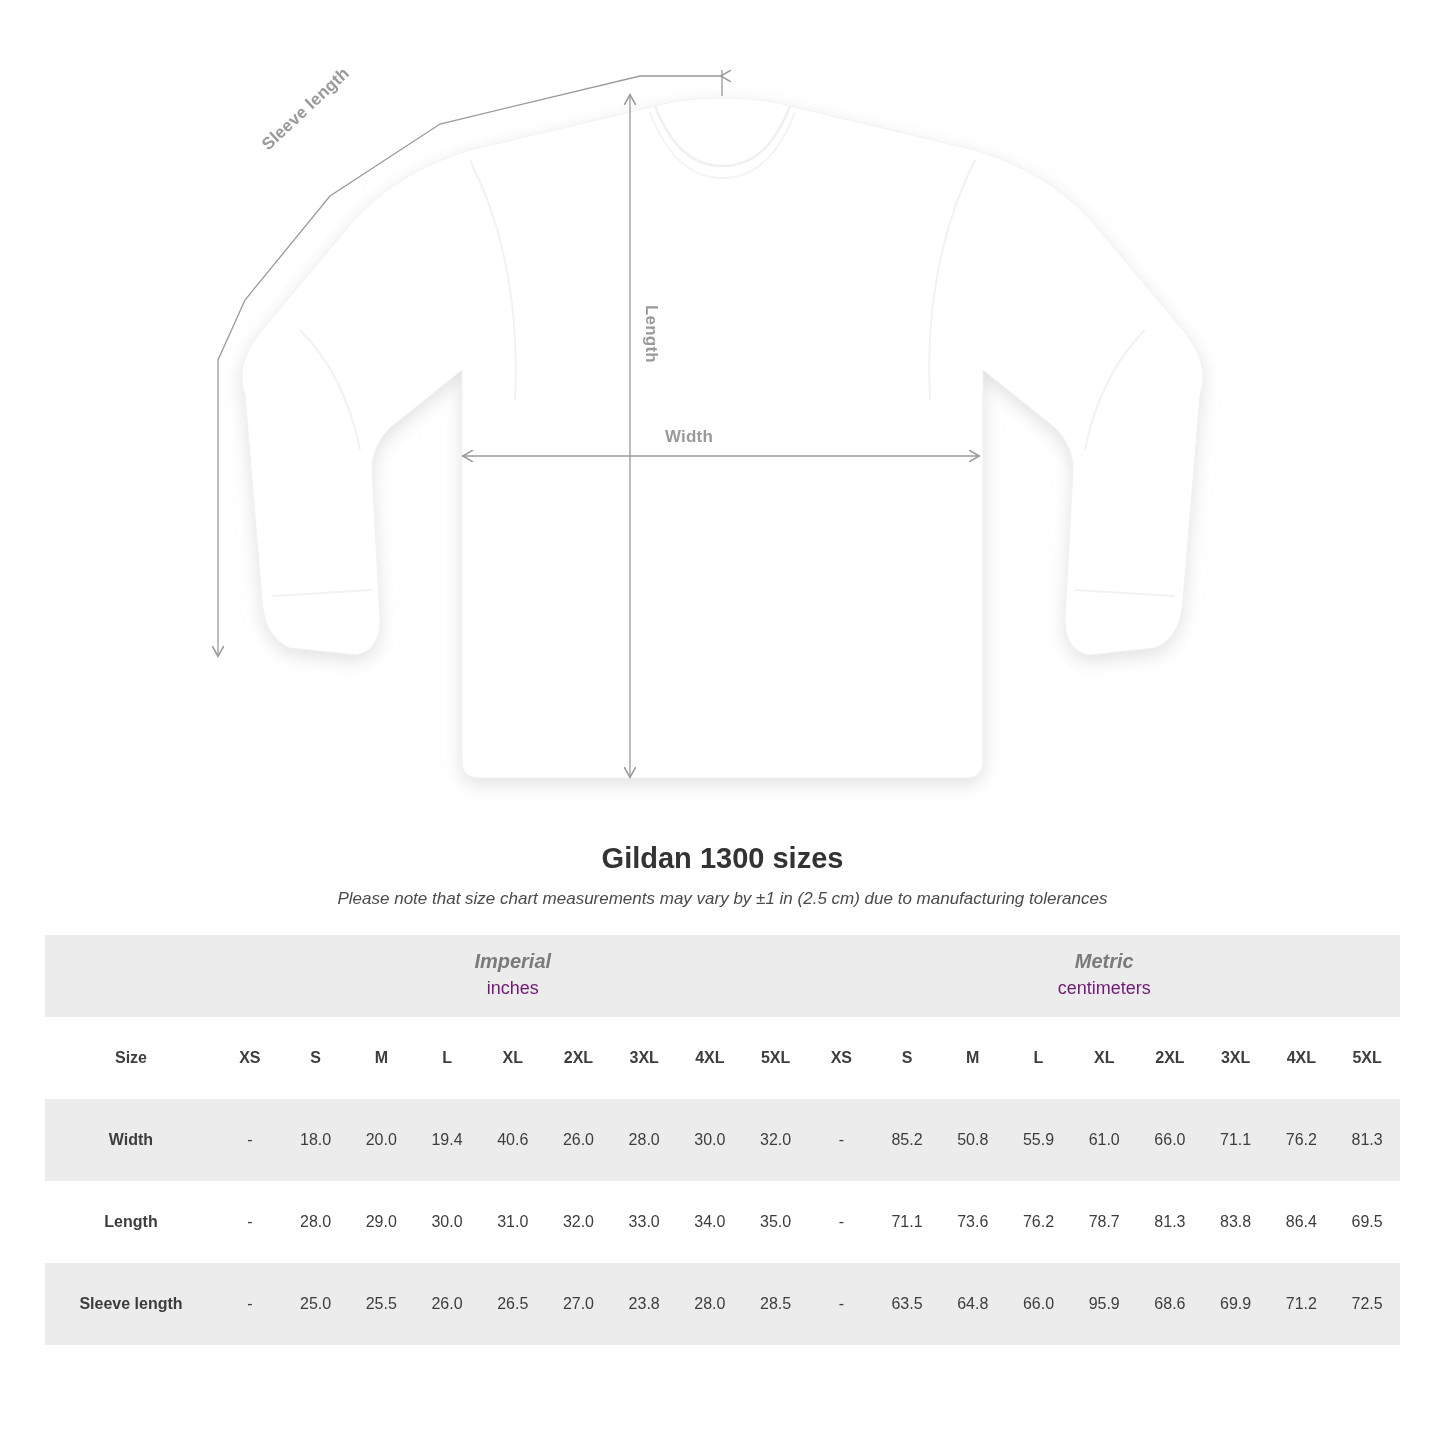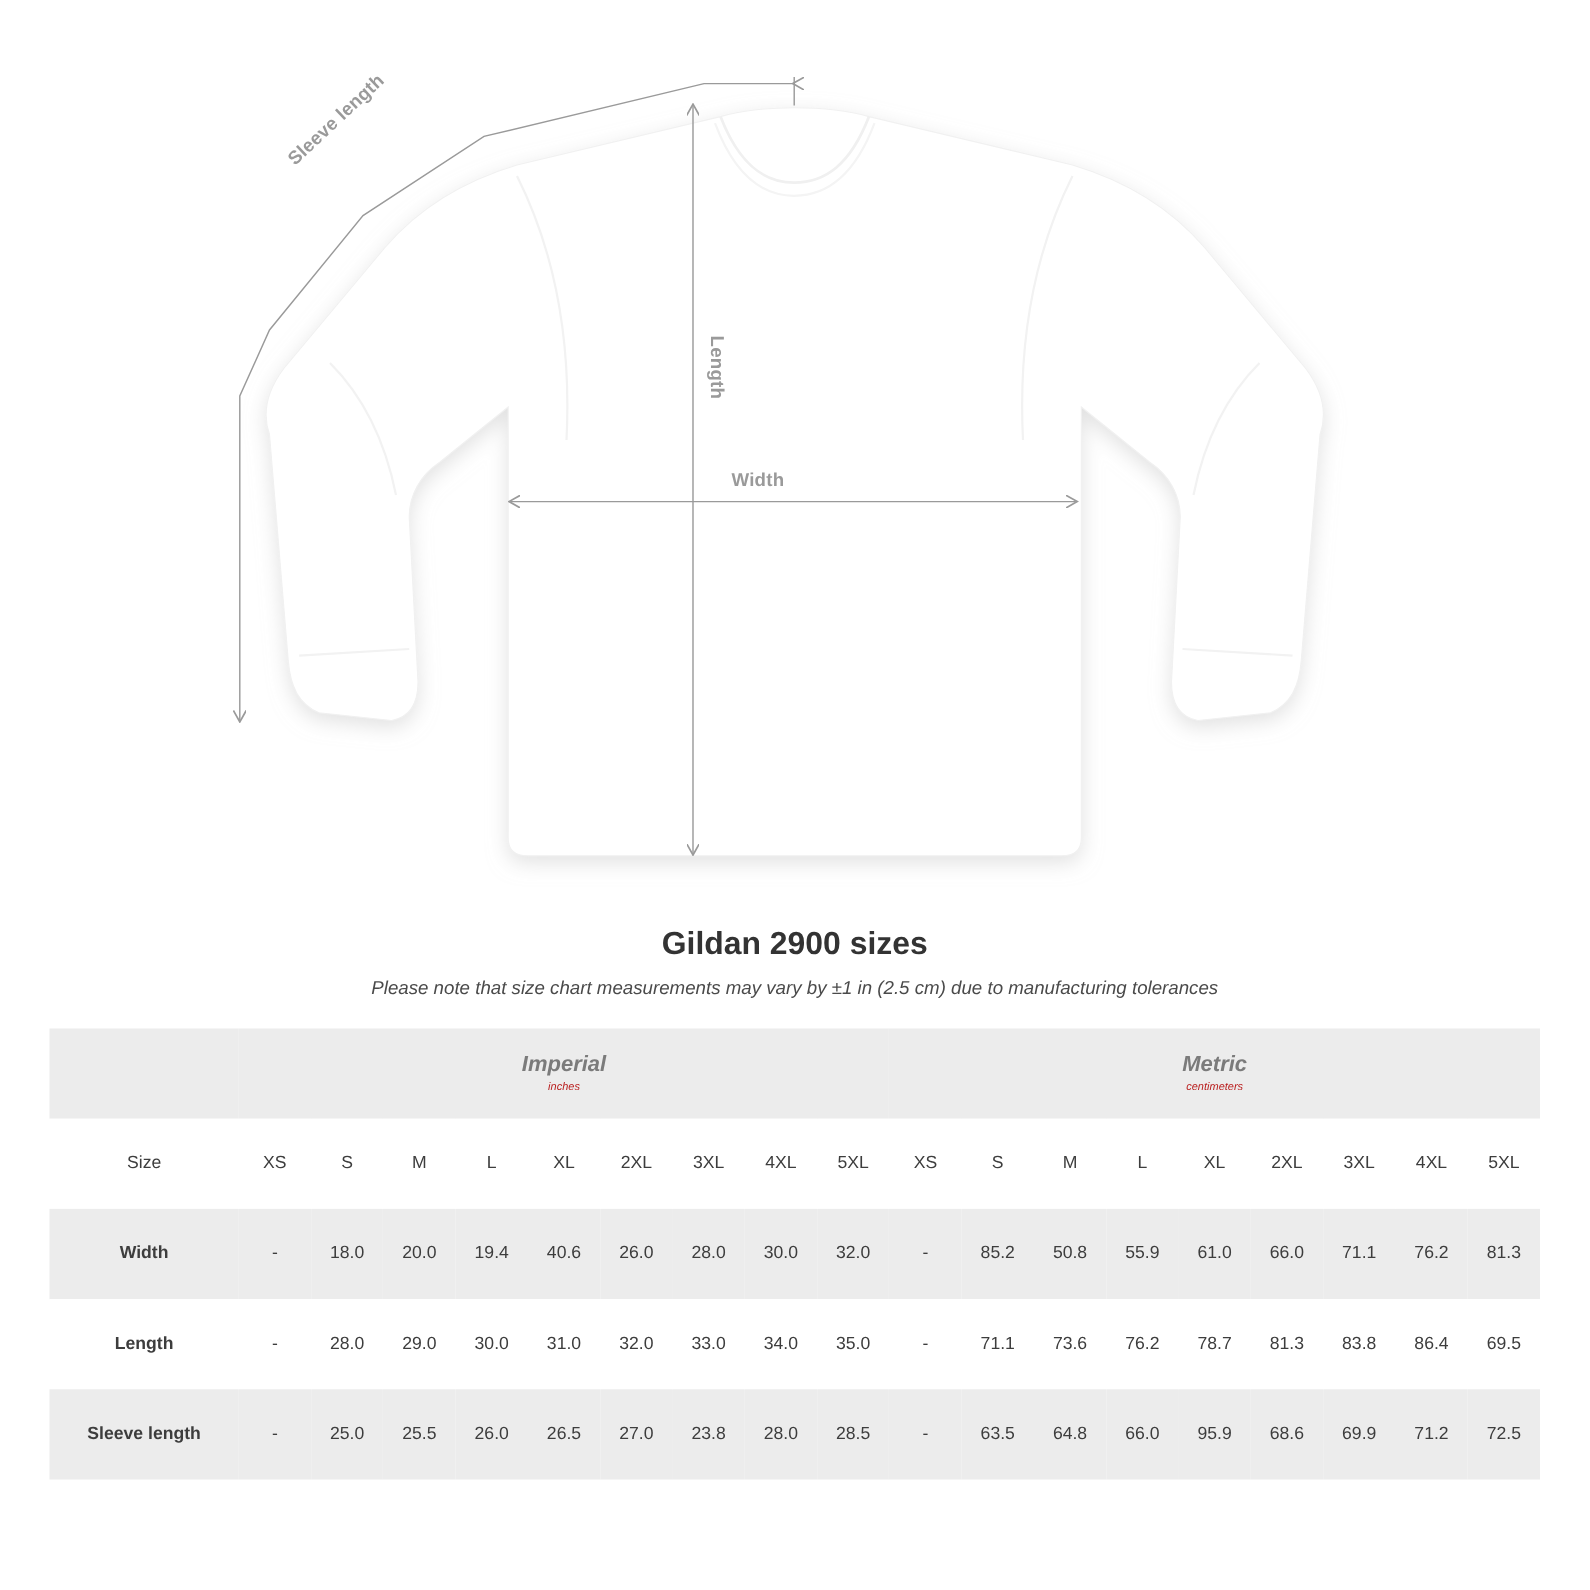--- a/index.html
+++ b/index.html
@@ -95,33 +95,32 @@
     height: 118px;
   }
   .unit-name {
     font-size: 20px;
     font-style: italic;
     font-weight: bold;
     color: #7b7b7b;
     line-height: 1.25;
   }
   .unit-sub {
-    font-size: 10px;
-    font-style: italic;
-    color: #b91c1c;
+    font-size: 18px;
+    color: #701a75;
     line-height: 1.6;
   }
   .row-head {
     font-weight: bold;
     font-size: 17px;
     color: #3d3d3d;
   }
   .size-row td {
     background: #ffffff;
-    font-weight: normal;
+    font-weight: bold;
     font-size: 17px;
   }
   .band-grey td { background: #ececec; }
   .band-white td { background: #ffffff; }
   .label-col { width: 172px; }
 </style>
 </head>
 <body>
 
 <div class="page">
@@ -194,21 +193,21 @@
 
       <line x1="464" y1="456" x2="978" y2="456" stroke="#9a9a9a" stroke-width="1.3" marker-start="url(#arrowStart)" marker-end="url(#arrowEnd)"></line>
     </svg>
 
     <div class="dim-label label-sleeve">Sleeve length</div>
     <div class="dim-label label-length">Length</div>
     <div class="dim-label label-width">Width</div>
   </div>
 
   <div class="title-block">
-    <h1 class="chart-title">Gildan 2900 sizes</h1>
+    <h1 class="chart-title">Gildan 1300 sizes</h1>
     <p class="chart-note">Please note that size chart measurements may vary by ±1 in (2.5 cm) due to manufacturing tolerances</p>
   </div>
 
   <div class="table-wrap">
     <table class="size-table">
       <colgroup>
         <col class="label-col">
         <col span="18">
       </colgroup>
       <tbody>

